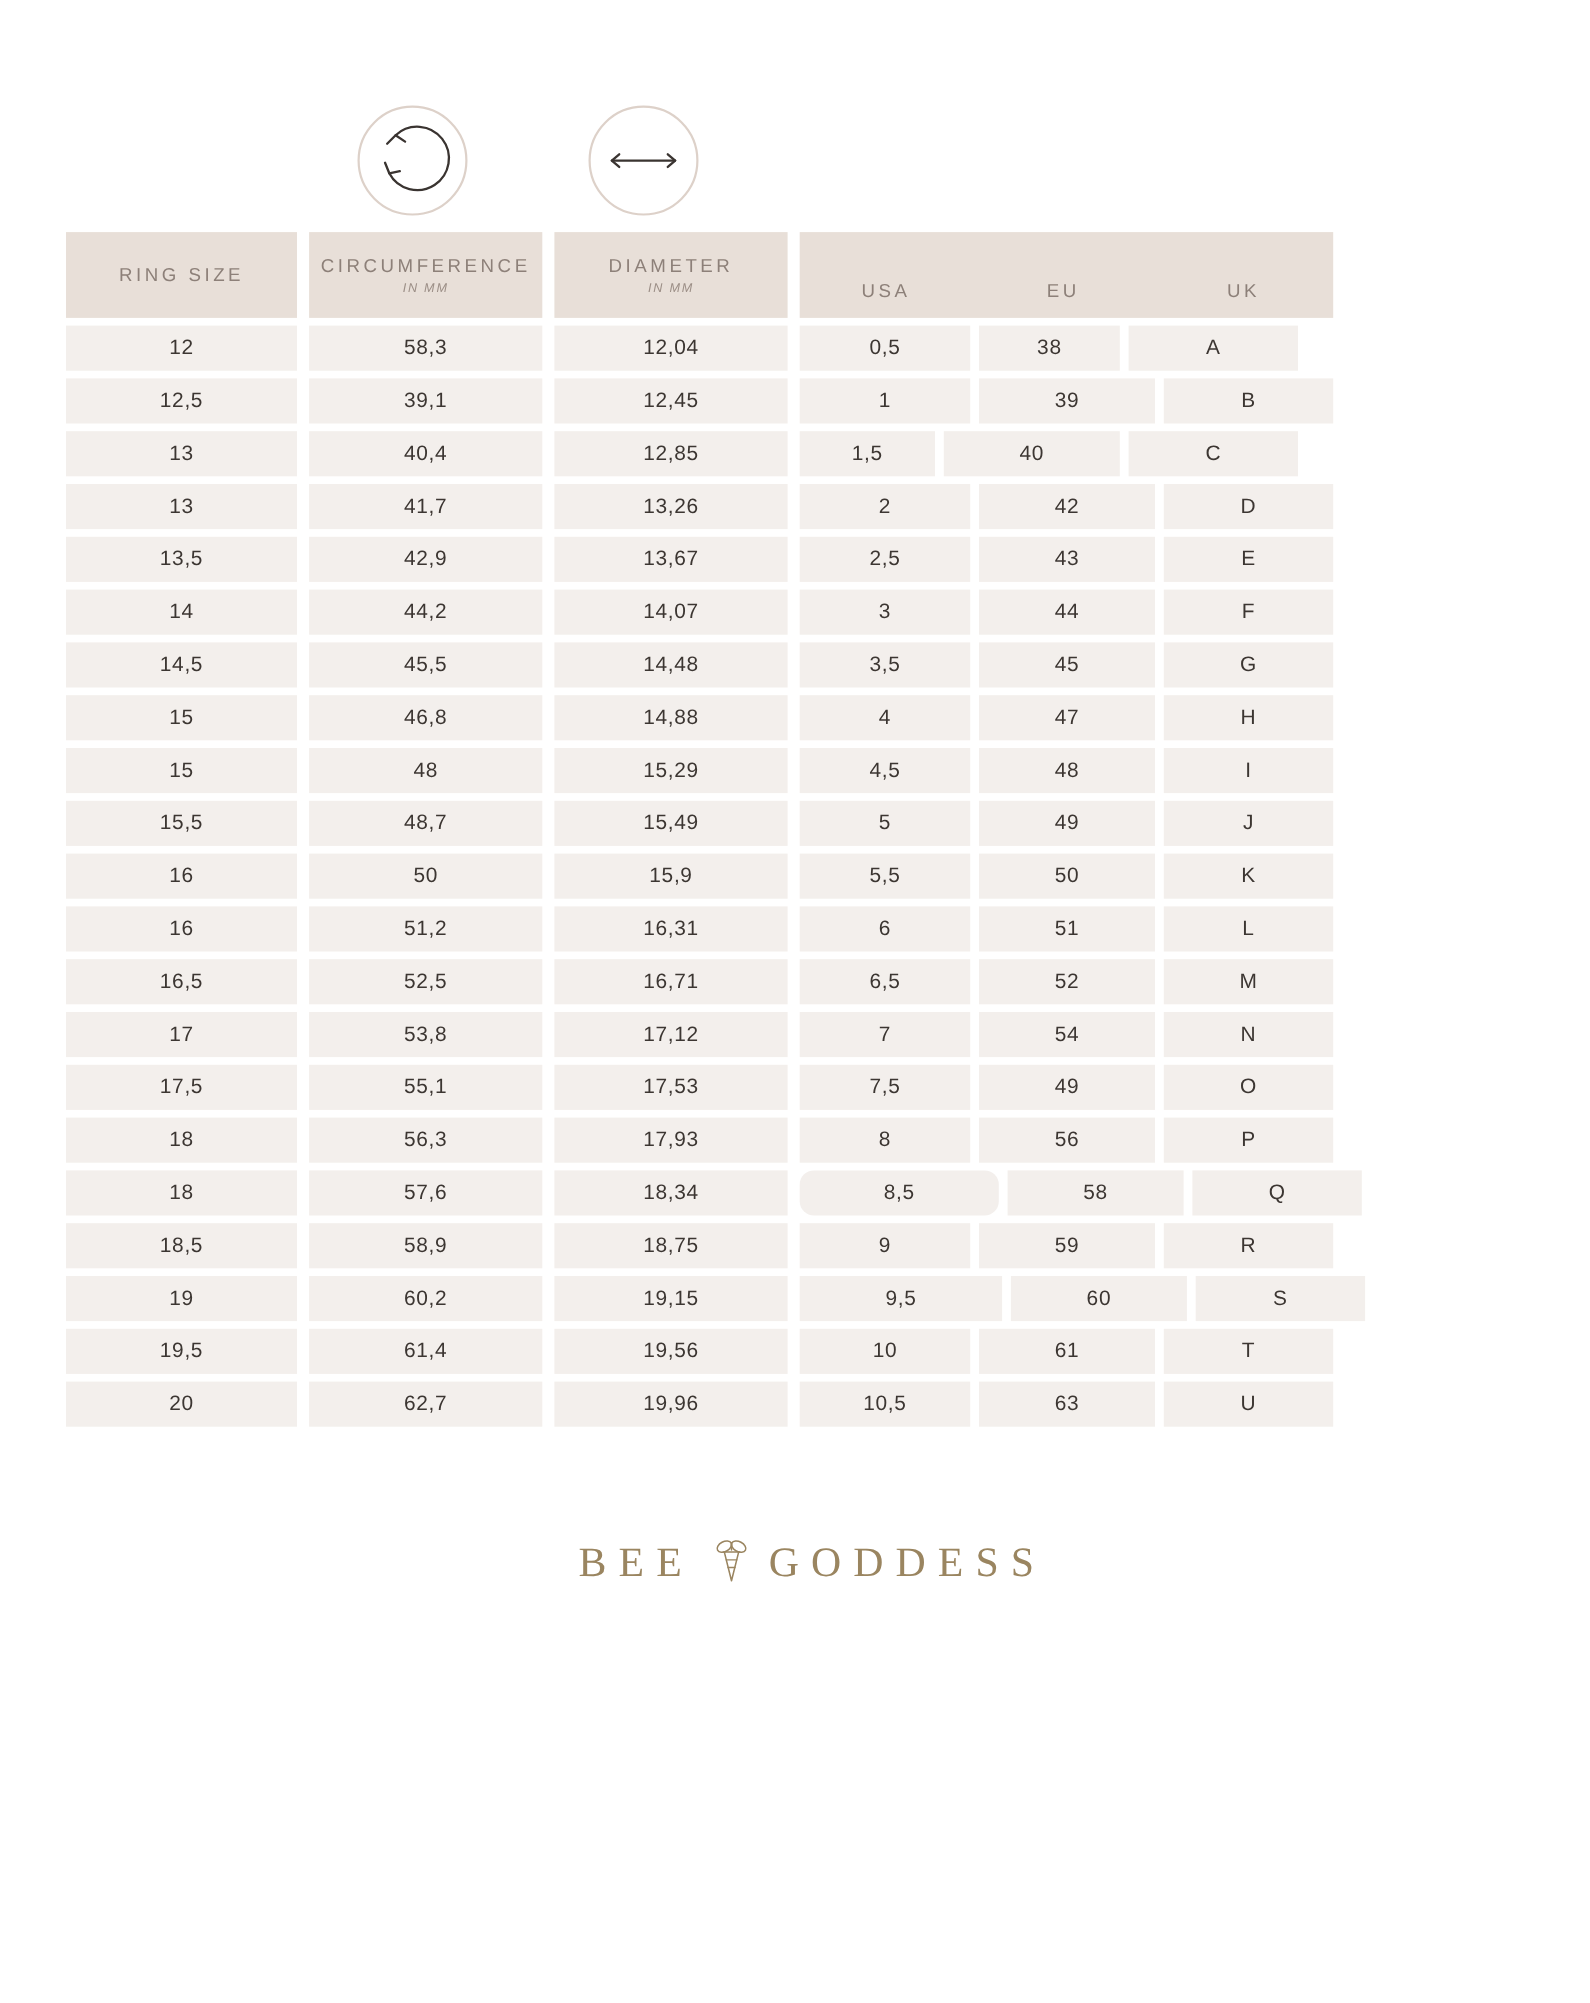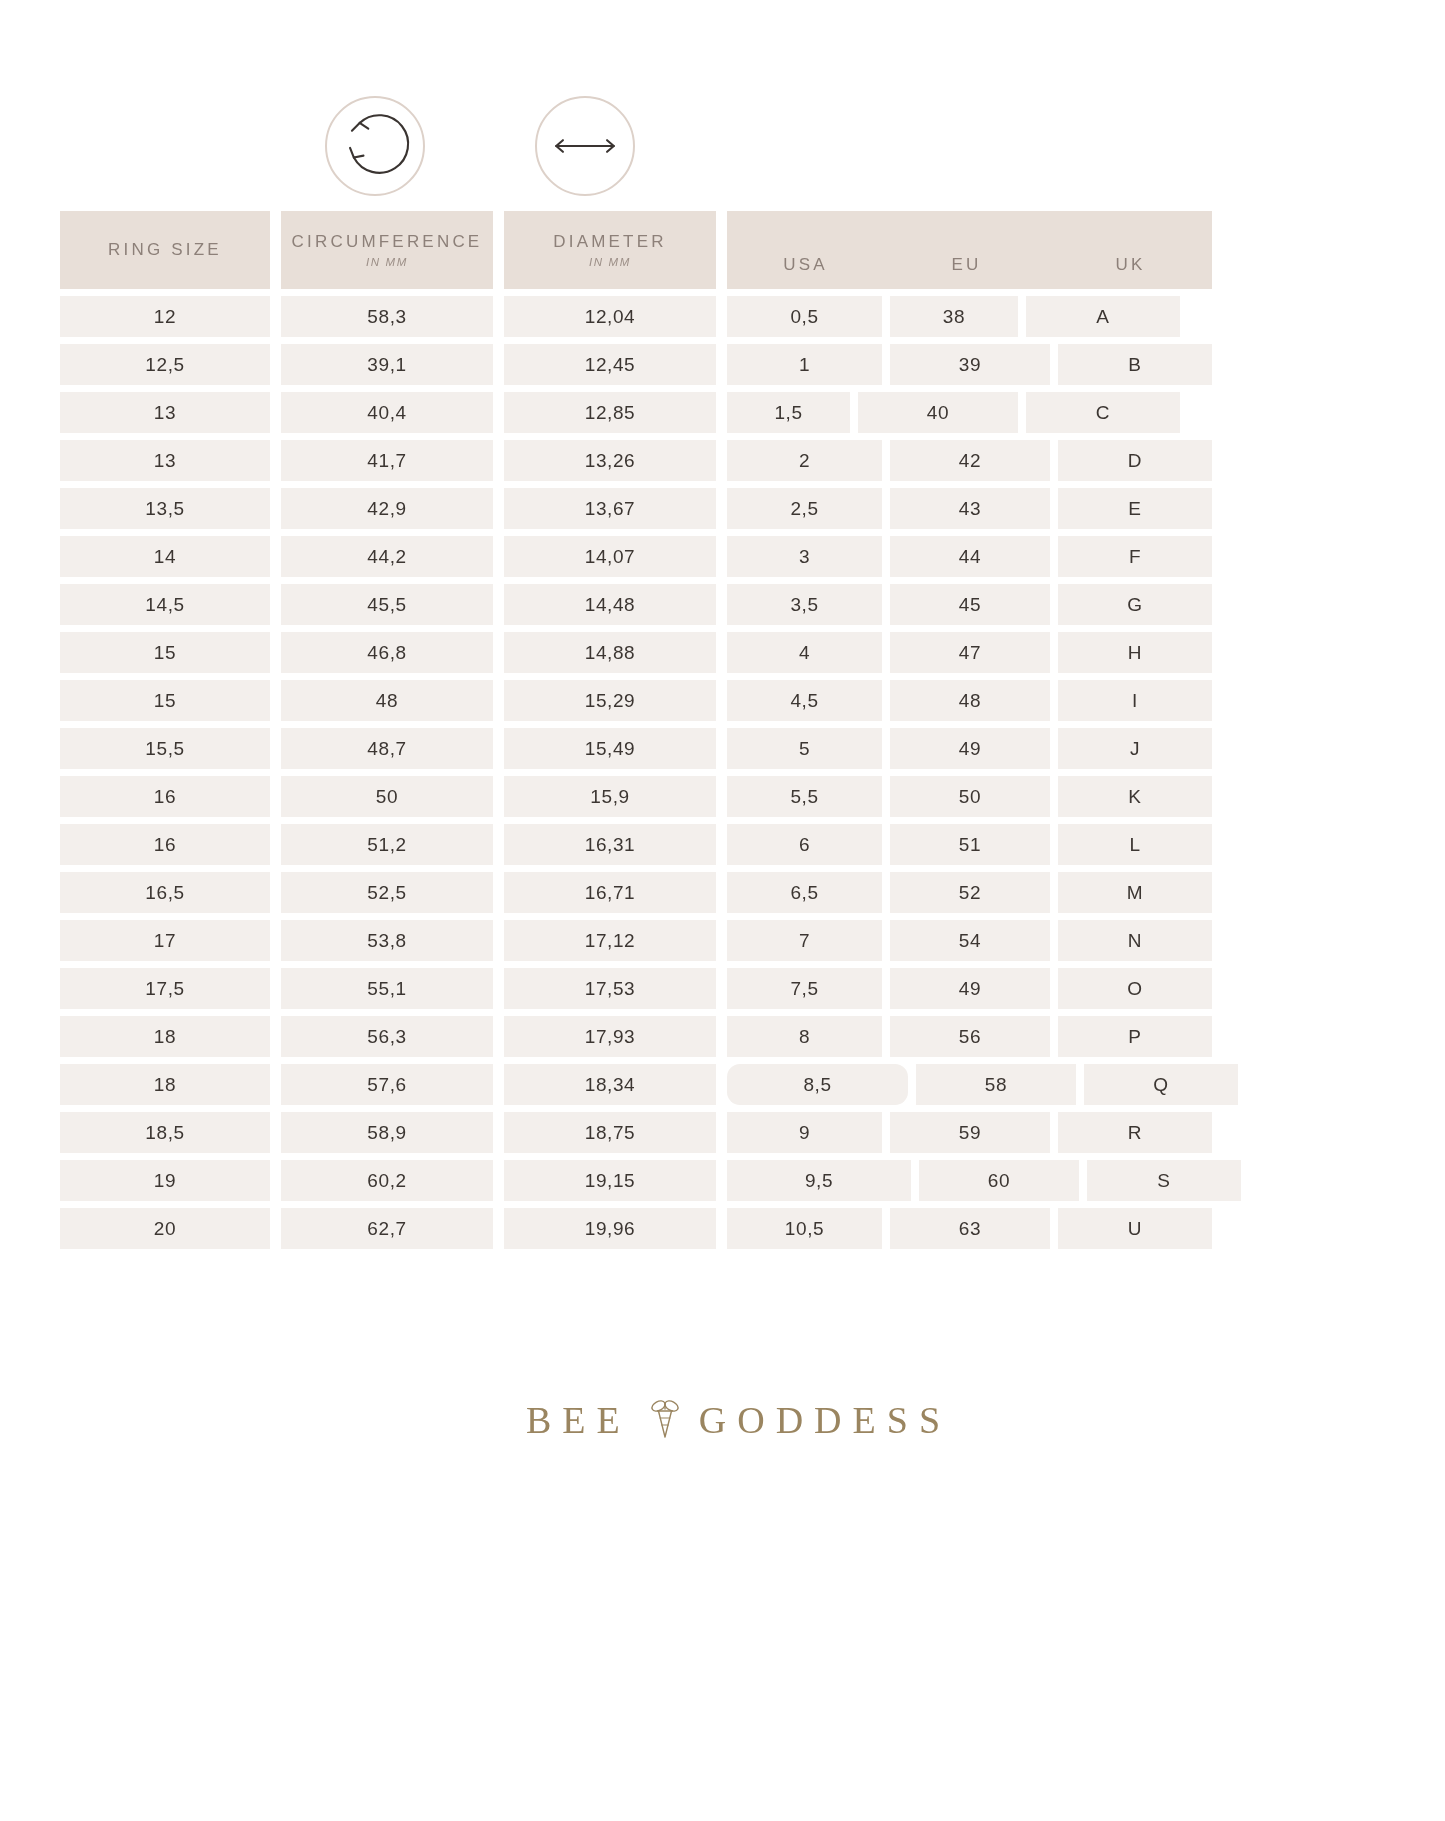--- a/index.html
+++ b/index.html
@@ -439,20 +439,33 @@
           <div class="gap"></div>
           <div class="td c-circ">60,2</div>
           <div class="gap"></div>
           <div class="td c-diam">19,15</div>
           <div class="gap"></div>
           <div class="td c-usa" style="width: 184px;">9,5</div>
           <div class="gap-s"></div>
           <div class="td c-eu" style="width: 160px;">60</div>
           <div class="gap-s"></div>
           <div class="td c-uk" style="width: 154px;">S</div>
+        </div>
+        <div class="tr">
+          <div class="td c-ring">19,5</div>
+          <div class="gap"></div>
+          <div class="td c-circ">61,4</div>
+          <div class="gap"></div>
+          <div class="td c-diam">19,56</div>
+          <div class="gap"></div>
+          <div class="td c-usa" style="width: 155px;">10</div>
+          <div class="gap-s"></div>
+          <div class="td c-eu" style="width: 160px;">61</div>
+          <div class="gap-s"></div>
+          <div class="td c-uk" style="width: 154px;">T</div>
         </div>
         <div class="tr">
           <div class="td c-ring">20</div>
           <div class="gap"></div>
           <div class="td c-circ">62,7</div>
           <div class="gap"></div>
           <div class="td c-diam">19,96</div>
           <div class="gap"></div>
           <div class="td c-usa" style="width: 155px;">10,5</div>
           <div class="gap-s"></div>

